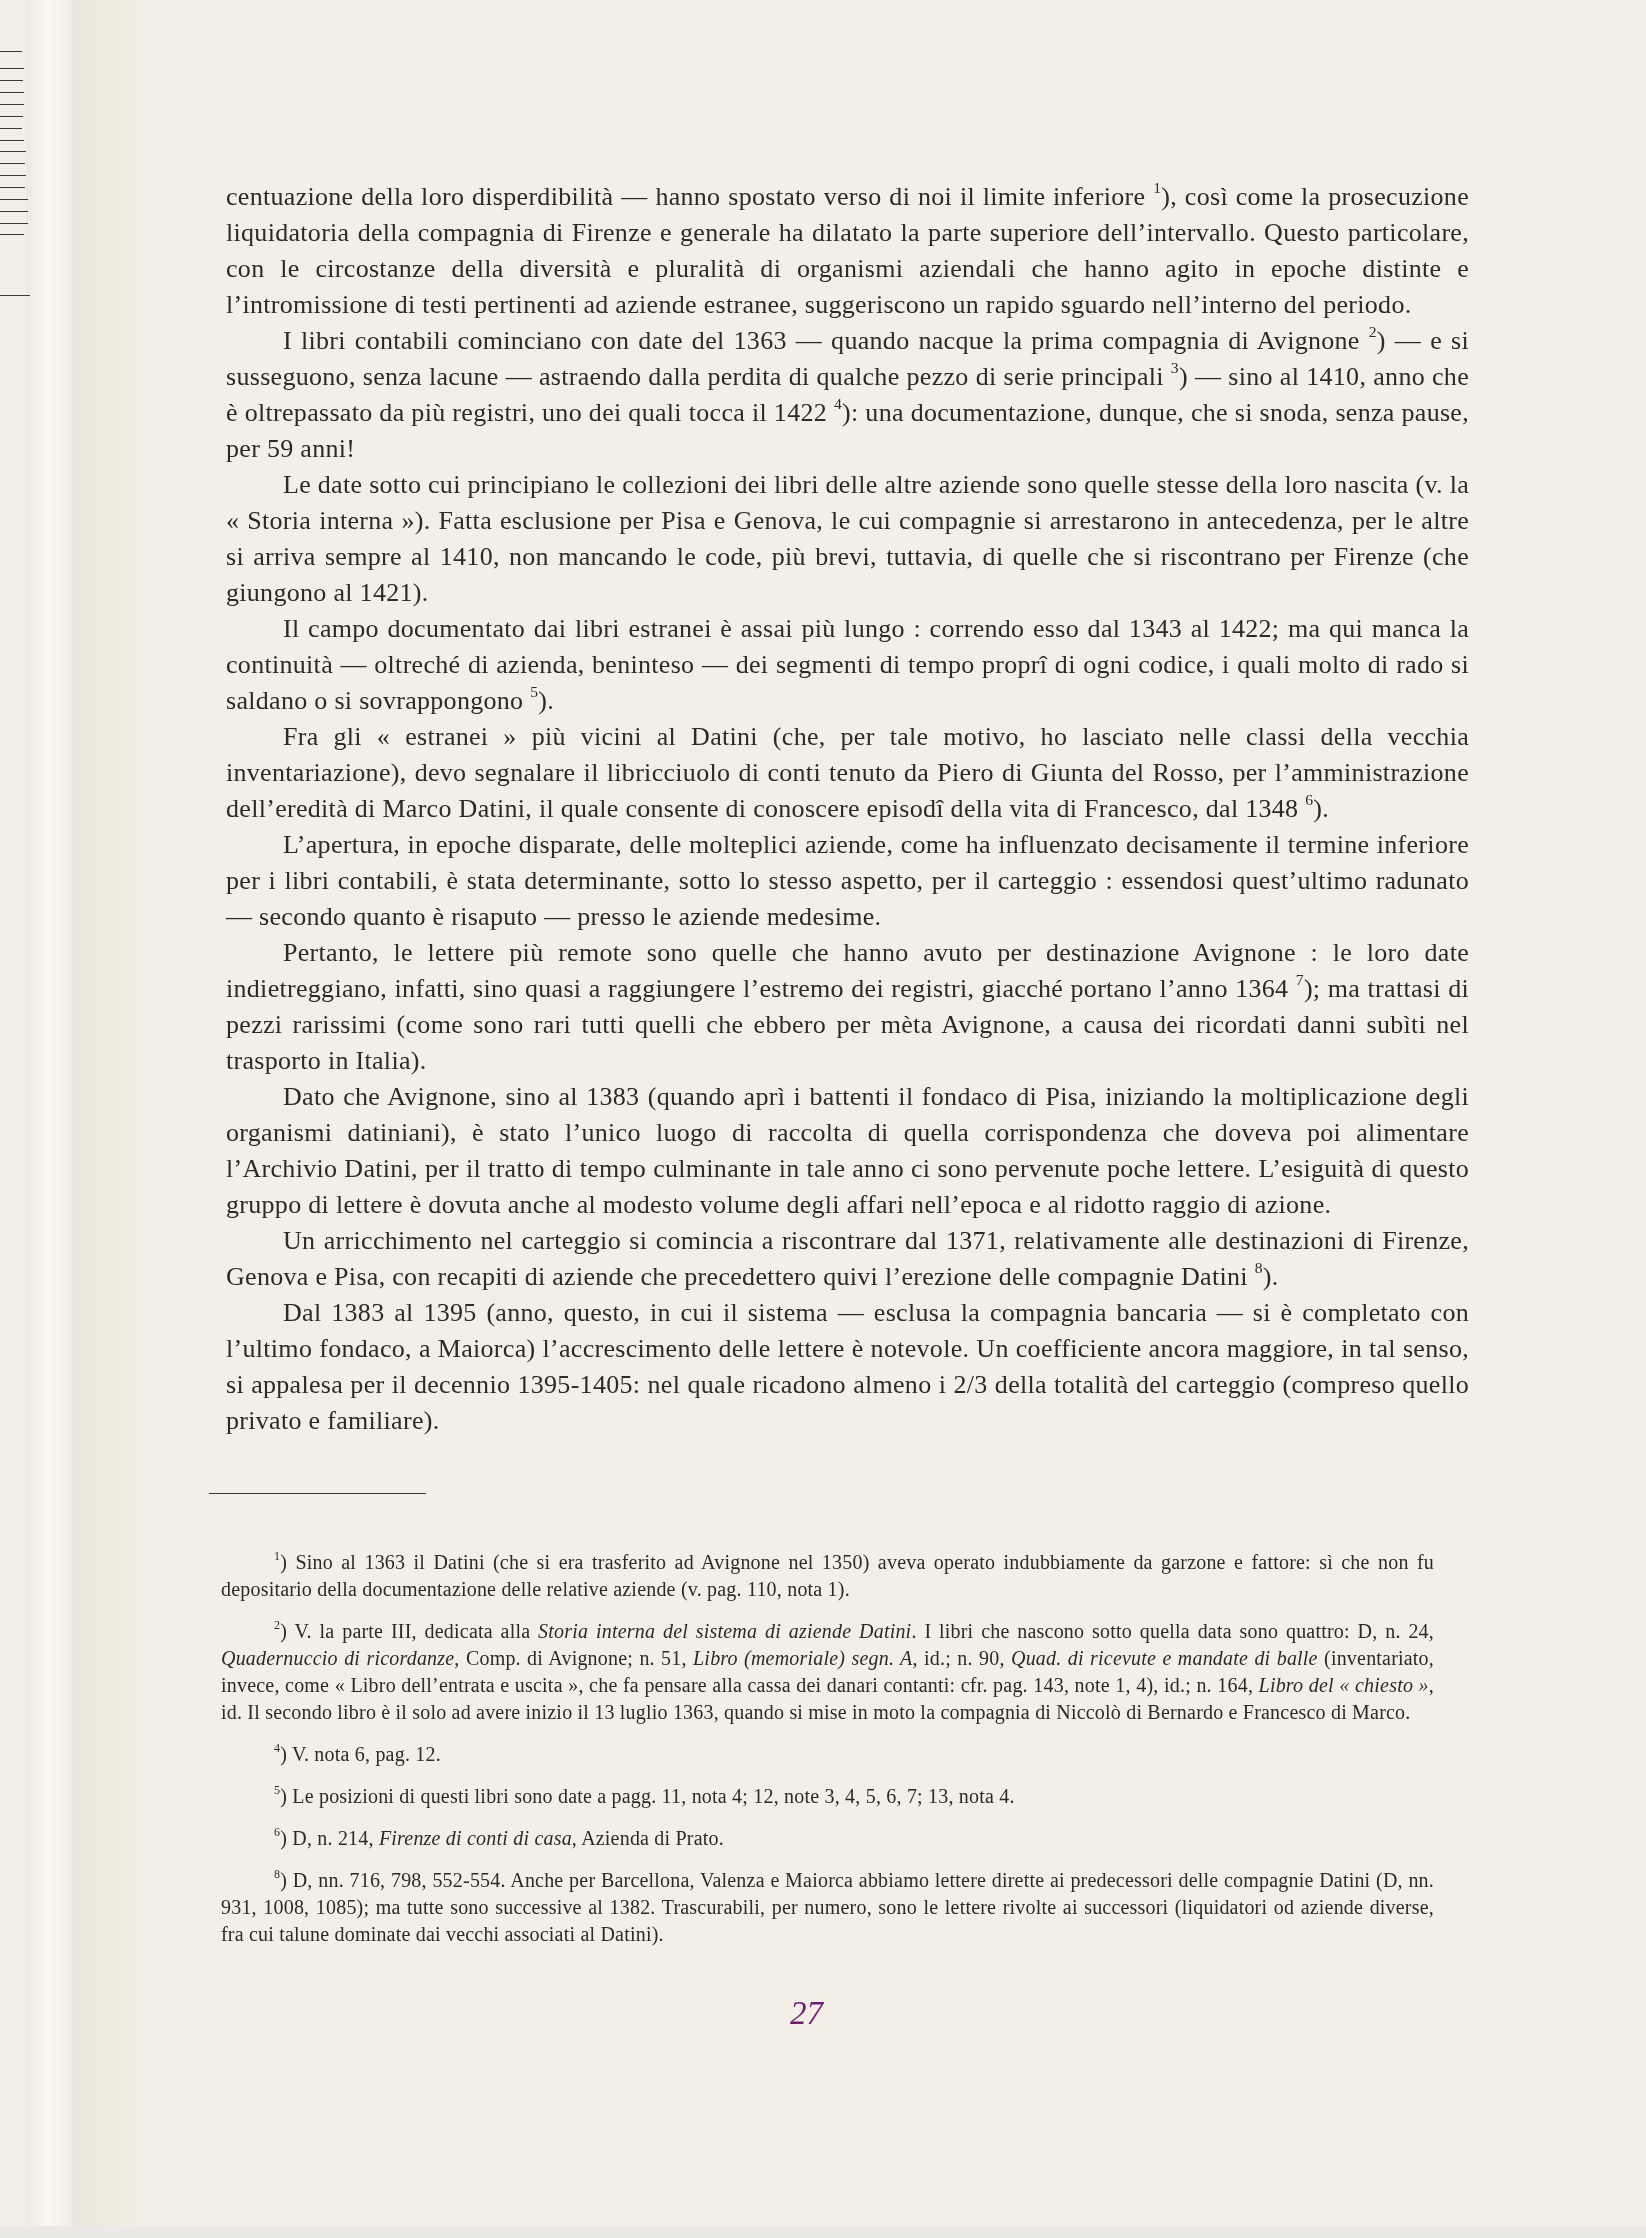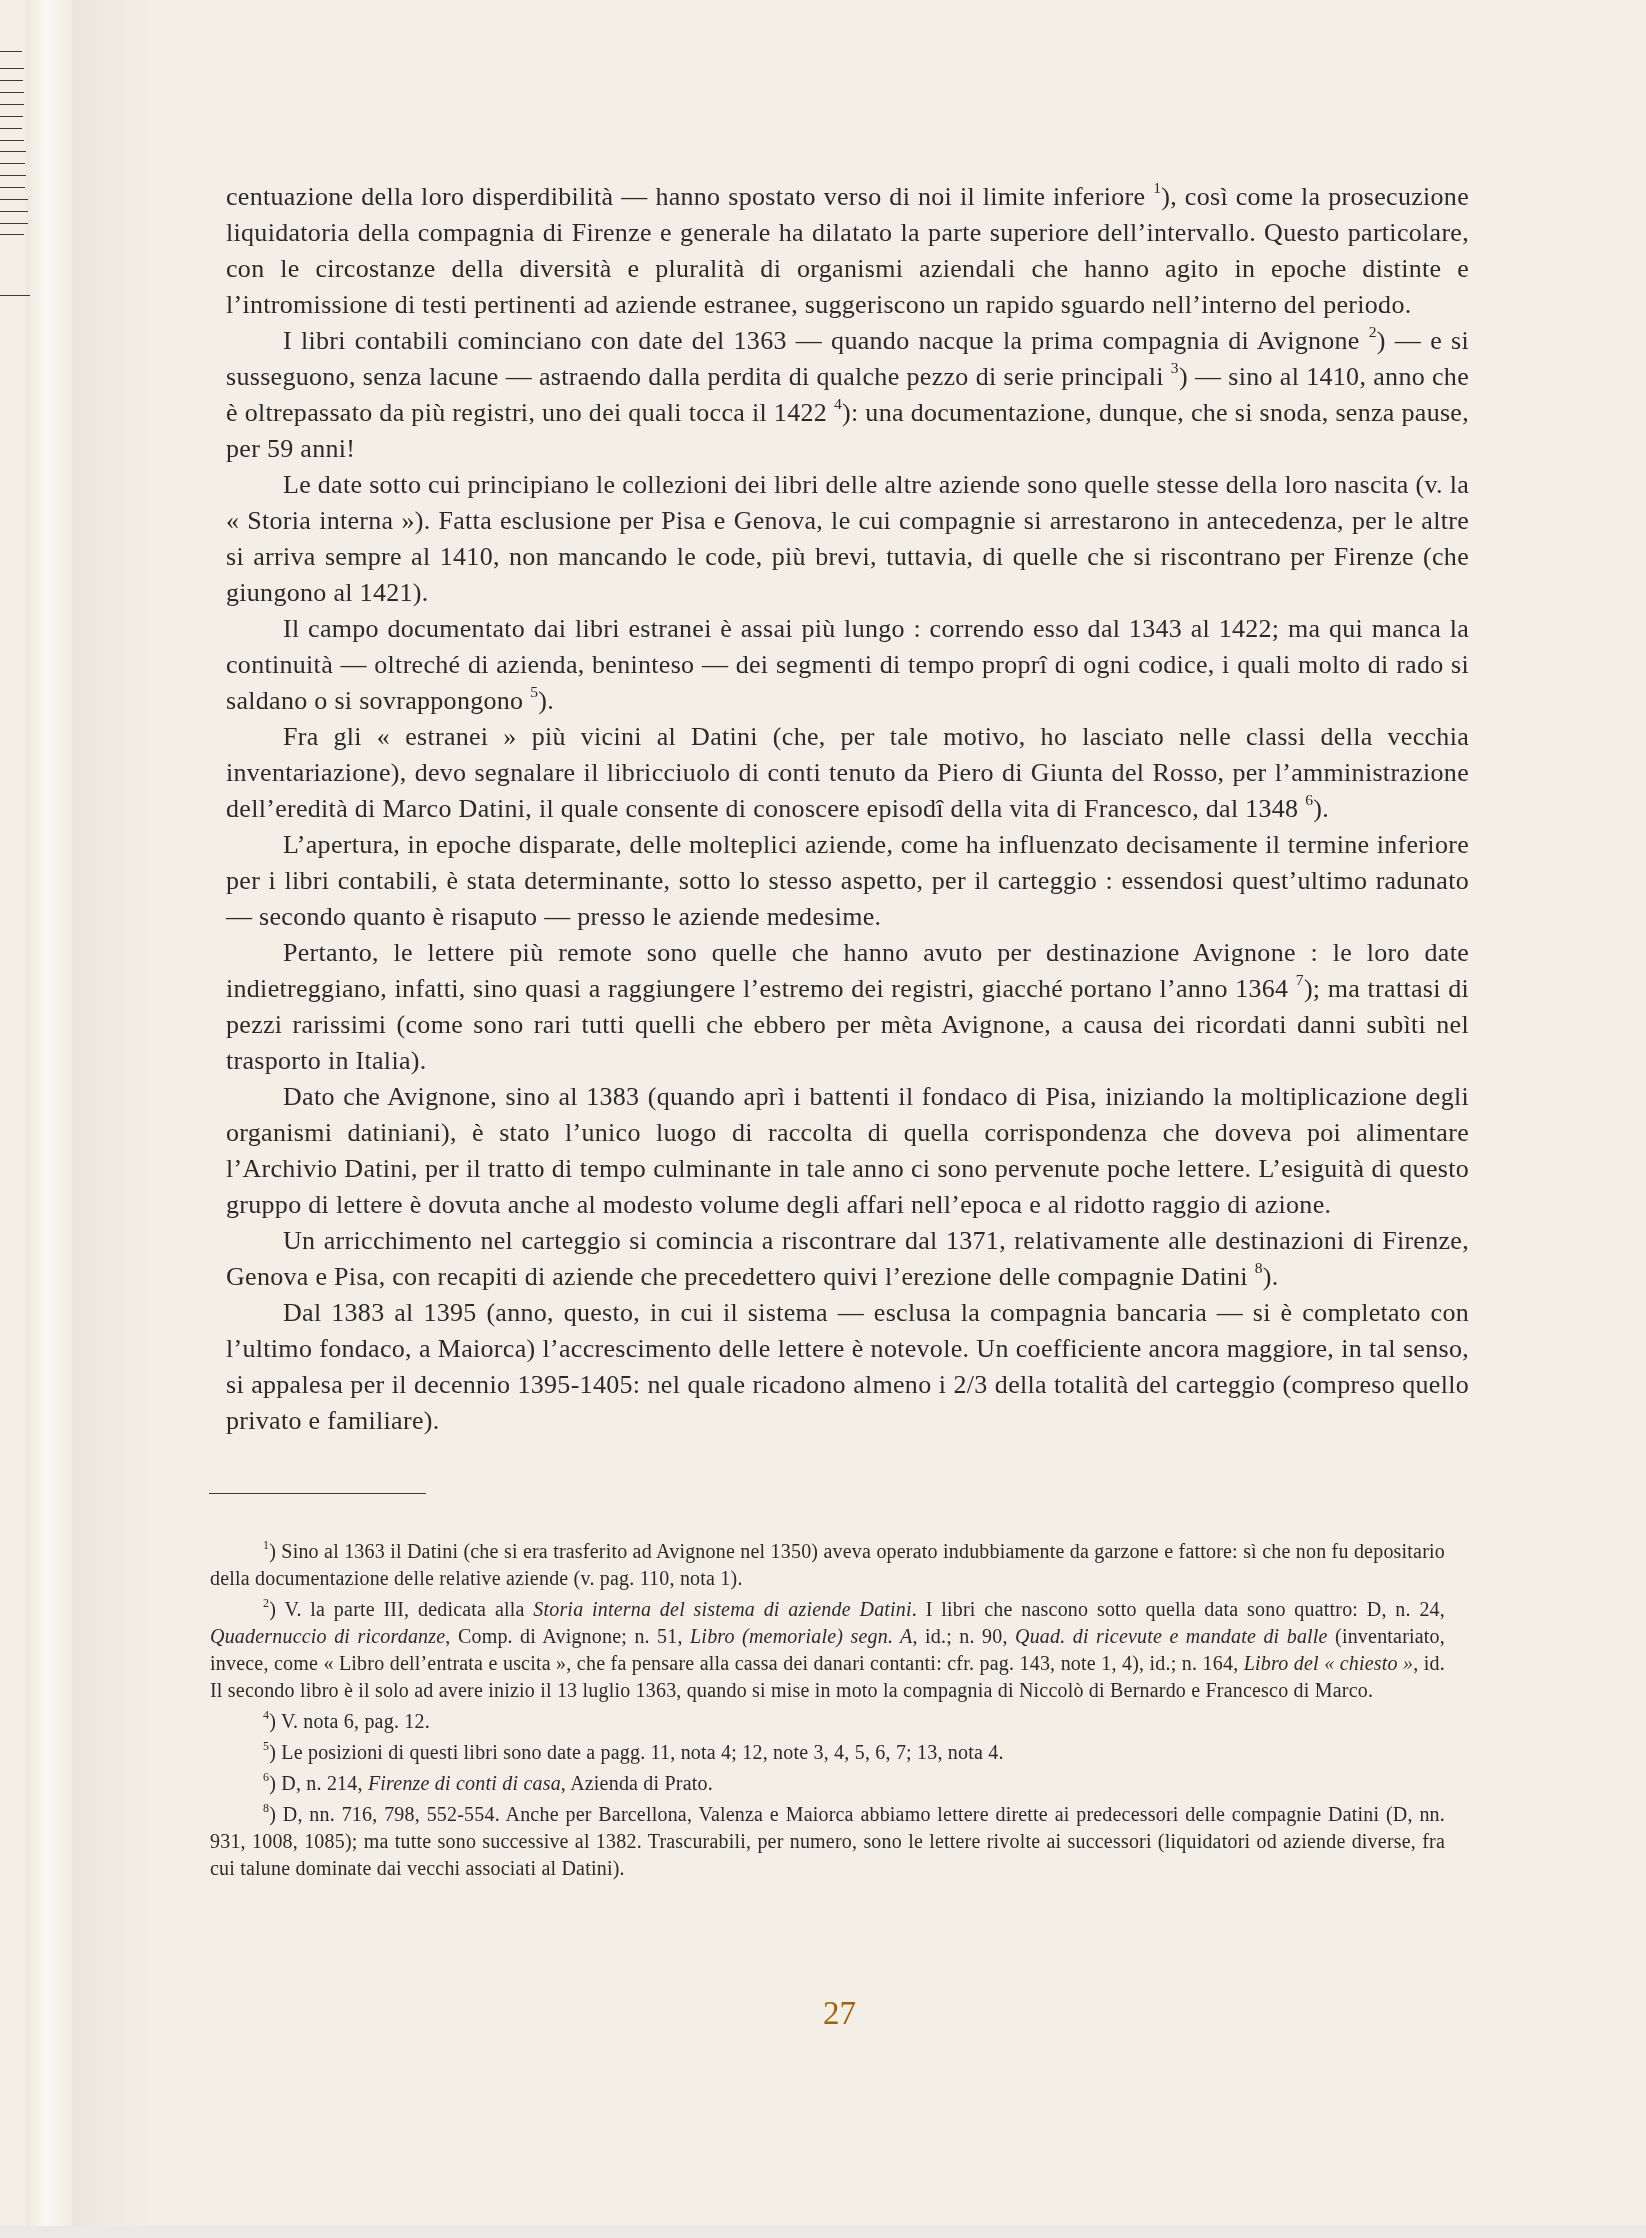--- a/index.html
+++ b/index.html
@@ -35,25 +35,25 @@
   .body-text p.cont { text-indent: 0; }
   sup { font-size: 0.6em; line-height: 0; vertical-align: 0.75em; }
 
   .fn-rule {
     position: absolute; left: 209px; top: 1493px; width: 217px; height: 1.3px; background: #3a3a3a;
   }
   .footnotes {
     position: absolute; left: 206px; top: 1534px; width: 1243px;
     font-size: 20px; line-height: 27px; text-align: justify; letter-spacing: 0.2px;
   }
-  .footnotes p { margin: 4px; text-indent: 53px; }
+  .footnotes p { margin: 15px; text-indent: 53px; }
   .footnotes i { font-style: italic; }
   .page-number {
-    position: absolute; left: 790px; top: 1995px; width: 66px; text-align: right;
-    font-size: 33px; color: #a16207;
+    position: absolute; left: 790px; top: 1995px; width: 66px; text-align: left;
+    font-size: 33px; font-style: italic; color: #701a75;
   }
 </style>
 </head>
 <body>
 
 <div class="gutter"></div>
 <div class="gutter-shadow"></div>
 <div class="margin-ticks">
   <div class="tick" style="top:51px;width:22px"></div>
   <div class="tick" style="top:68px;width:24px"></div>

